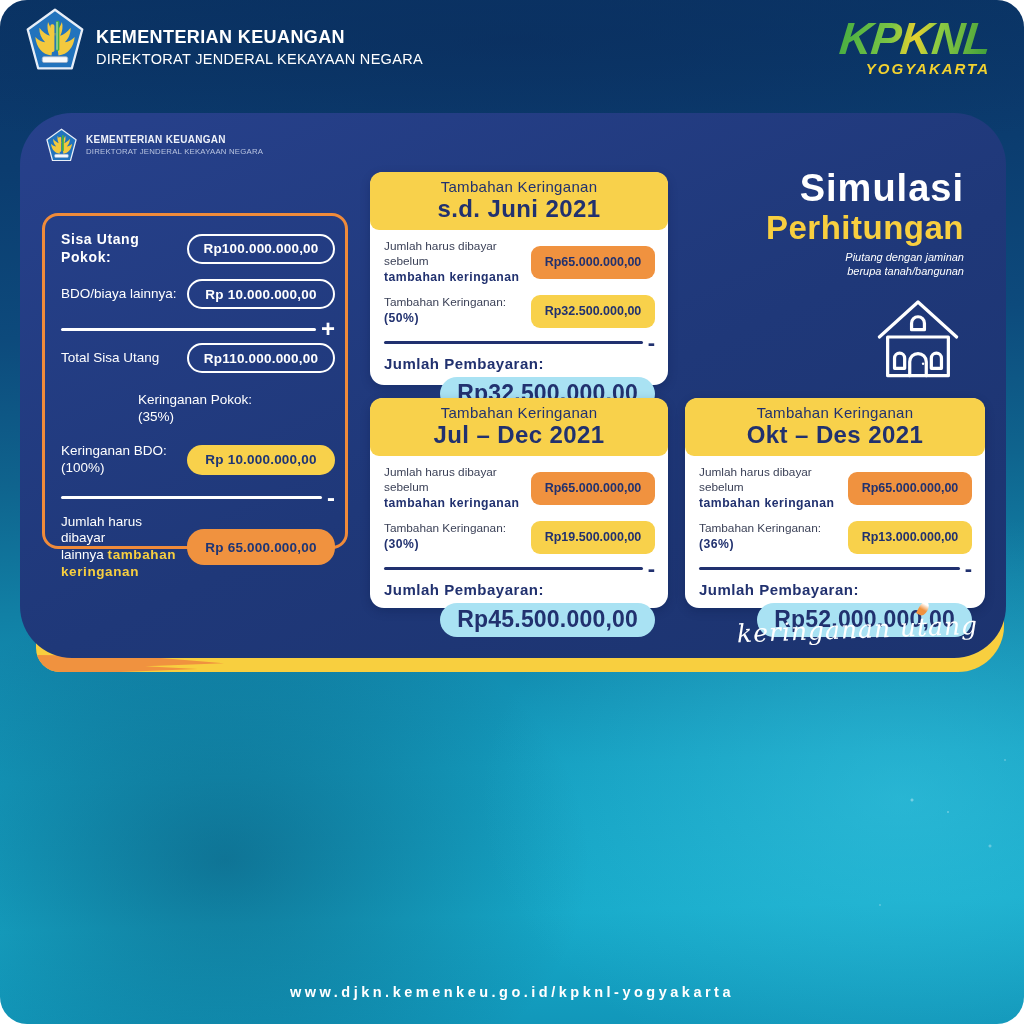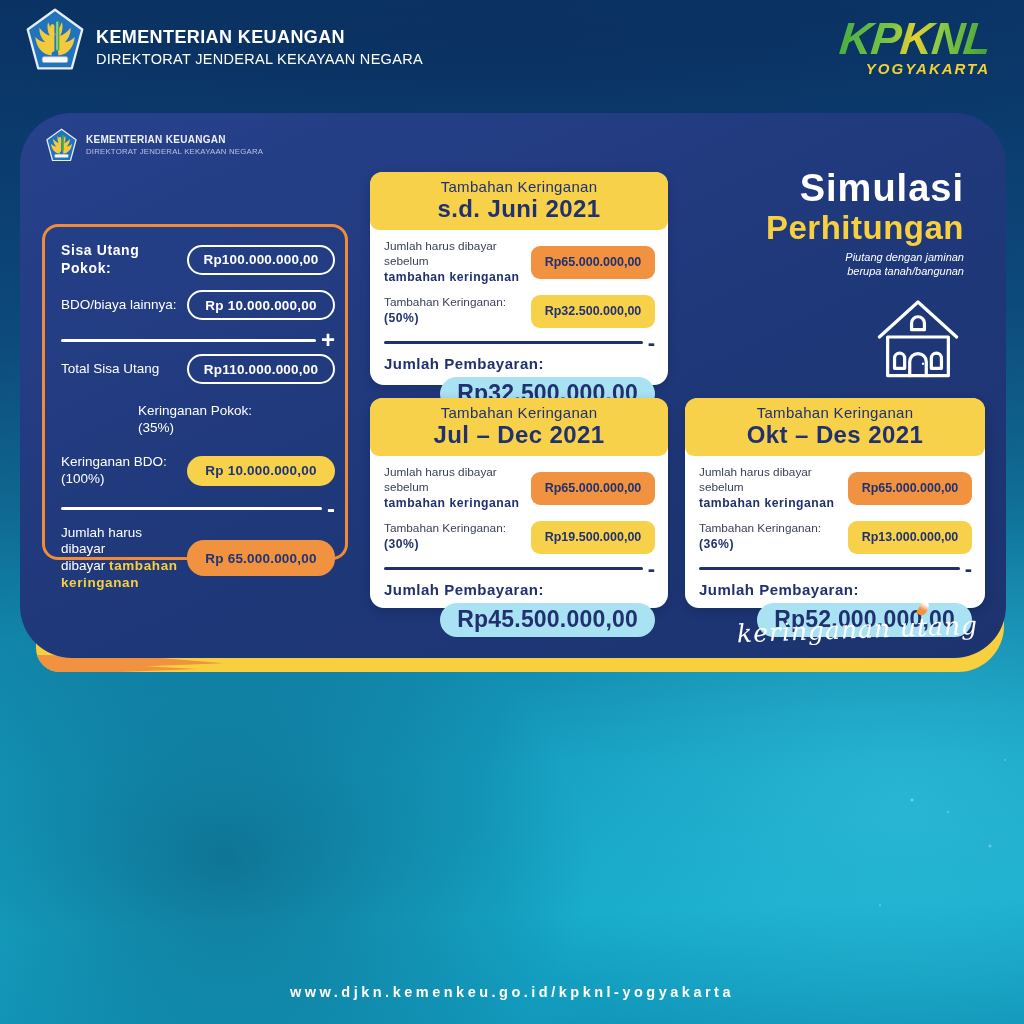--- a/index.html
+++ b/index.html
@@ -1,18 +1,18 @@
 <!DOCTYPE html>
 <html><head>
 <meta charset="utf-8">
 <style>
   * { margin:0; padding:0; box-sizing:border-box; }
   body { font-family:"Liberation Sans", sans-serif; }
   #stage { position:relative; width:1024px; height:1024px; overflow:hidden;
-    background:linear-gradient(178deg,#0a3465 0%,#0b3c6f 16%,#0d4a7c 32%,#0f648e 46%,#1180a5 58%,#149ec0 74%,#16a9c9 88%,#1195b8 100%);}
+    background:linear-gradient(178deg,#0a3465 0%,#0b3c6f 16%,#0d4a7c 32%,#0f648e 46%,#1180a5 58%,#149ec0 74%,#16a9c9 88%,#1195b8 100%);border-radius:27px;}
   #stage::before { content:""; position:absolute; inset:0;
     background:
       radial-gradient(ellipse 620px 430px at 88% 78%, rgba(72,214,238,.38), transparent 68%),
       radial-gradient(ellipse 560px 420px at 22% 84%, rgba(6,50,84,.42), transparent 65%),
       radial-gradient(ellipse 900px 160px at 50% 4%, rgba(10,44,92,.55), transparent 80%);
     pointer-events:none; }
   .sparkles { position:absolute; inset:0; pointer-events:none;
     background-image:
       radial-gradient(circle 3px at 912px 800px, rgba(255,255,255,.55), transparent 70%),
       radial-gradient(circle 2px at 948px 812px, rgba(255,255,255,.5), transparent 70%),
@@ -39,21 +39,21 @@
   .main-card { position:absolute; left:20px; top:113px; width:986px; height:545px;
     background:linear-gradient(155deg,#27418c 0%,#1f3879 55%,#1c336f 100%); border-radius:52px; }
 
   .mini-logo-row { position:absolute; left:26px; top:15px; display:flex; align-items:center; }
   .mini-logo-row svg { width:31px; height:34px; }
   .mini-text { margin-left:9px; }
   .mini-text .l1 { font-size:10px; font-weight:bold; color:#eef1f9; letter-spacing:.3px; }
   .mini-text .l2 { font-size:7.8px; color:#b9c4e0; margin-top:2px; letter-spacing:.2px; }
 
   
-  .left-panel { position:absolute; left:22px; top:111px; width:306px; height:336px;
+  .left-panel { position:absolute; left:22px; top:100px; width:306px; height:336px;
     border:3px solid #f08b3a; border-radius:16px; padding:15px 10px 12px 16px;
     display:flex; flex-direction:column; color:#fff; }
   .lp-row { display:flex; align-items:center; justify-content:space-between; }
   .lp-label { font-size:13.5px; line-height:1.25; padding-right:6px; }
   .lp-label.bold { font-weight:bold; letter-spacing:.6px; font-size:14px; }
   .lp-label .pct { font-weight:normal; }
   .lp-label .em { color:#f8cf3f; font-weight:bold; letter-spacing:.6px; }
   .pill { width:148px; min-height:30px; border-radius:15px; display:flex; align-items:center;
     justify-content:center; font-weight:bold; font-size:13.5px; flex-shrink:0; letter-spacing:.2px; }
   .pill.outline { border:2.5px solid #fff; color:#fff; background:transparent; }
@@ -184,21 +184,21 @@
         </div>
         <div class="pill yellow">Rp 10.000.000,00</div>
       </div>
       <div class="lp-divider" style="margin:8px 0 9px;">
         <div class="line"></div>
         <div class="sign">-</div>
       </div>
       <div class="lp-row">
         <div class="lp-label">
           <span>Jumlah harus dibayar</span><br>
-          <span>dibayar </span><span class="em">tambahan</span><br>
+          <span>lainnya </span><span class="em">tambahan</span><br>
           <span class="em">keringanan</span>
         </div>
         <div class="pill orange">Rp 65.000.000,00</div>
       </div>
     </div>
 
     <div class="sim-card" id="sim-top">
       <div class="sim-header">
         <div class="sh1">Tambahan Keringanan</div>
         <div class="sh2">s.d. Juni 2021</div>

